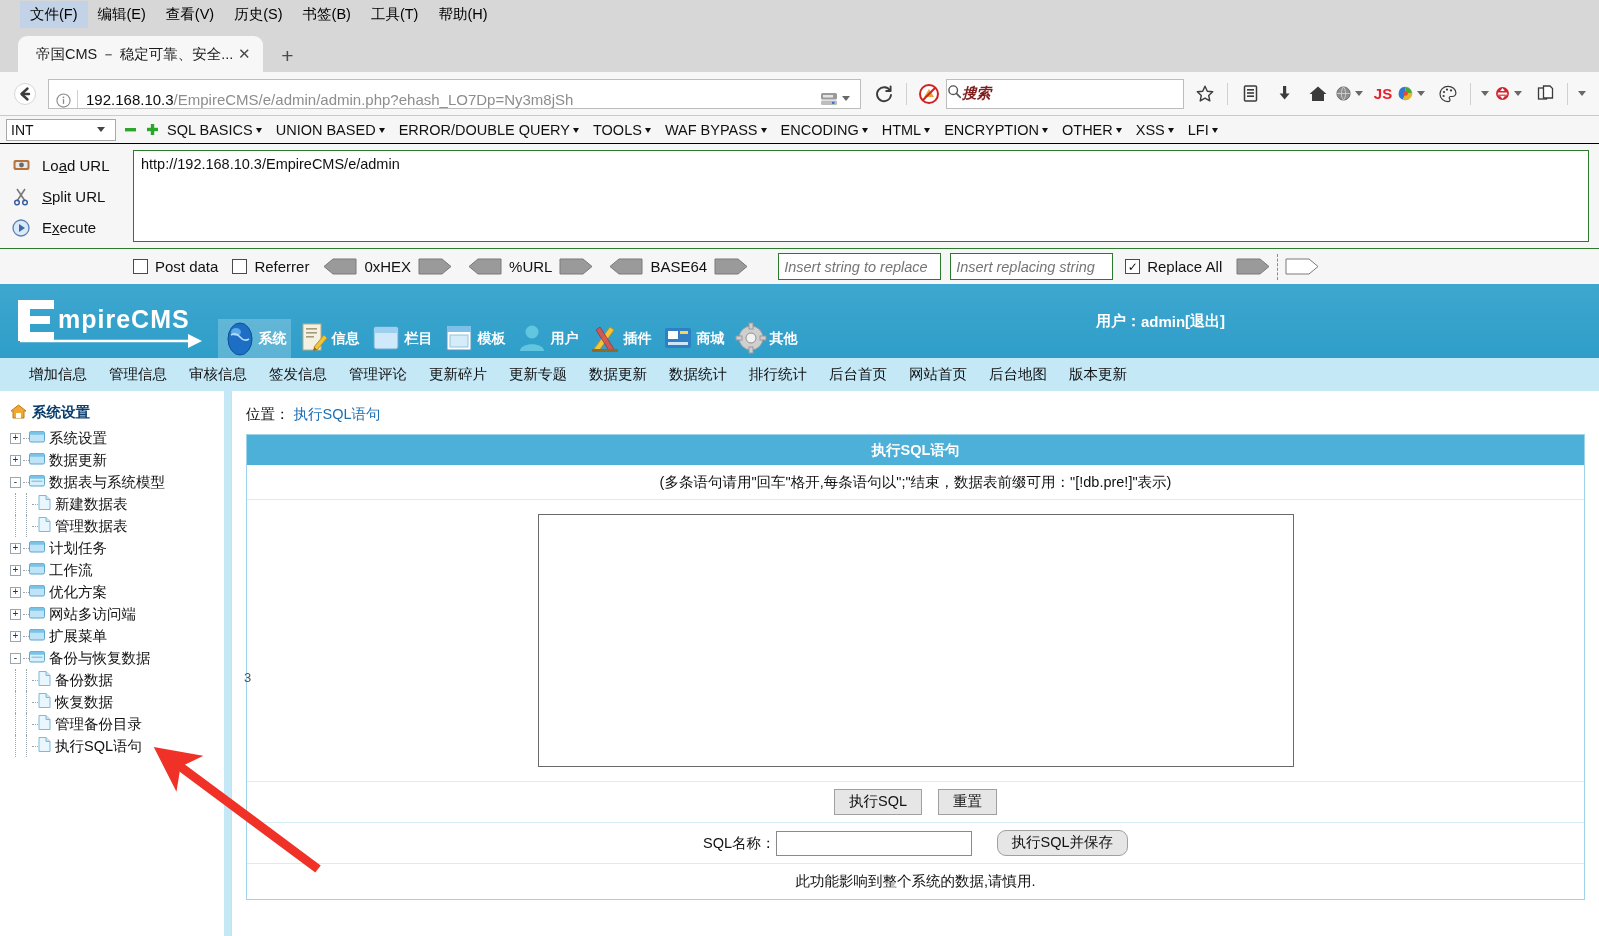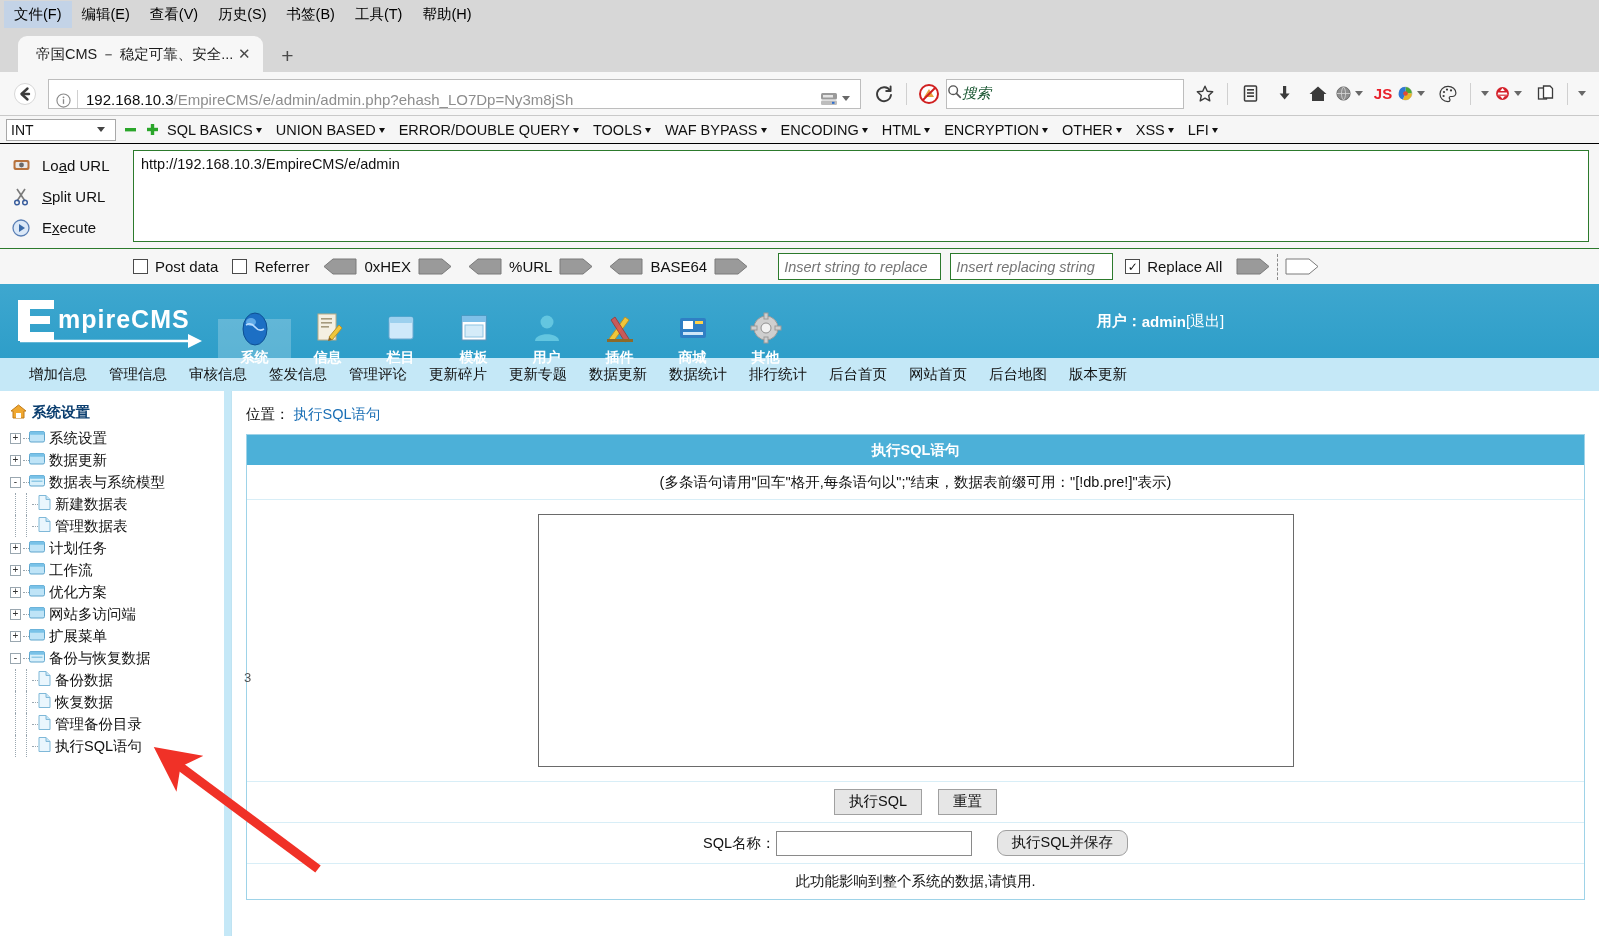--- a/index.html
+++ b/index.html
@@ -8,21 +8,21 @@
     width:1599px; height:936px;
     font-family:"Liberation Sans","DejaVu Sans",sans-serif;
     background:#ffffff;
     overflow:hidden;
     -webkit-font-smoothing:antialiased;
   }
 
   
   .menubar{
     height:28px; background:#d7d7d7; display:flex; align-items:center;
-    padding-left:4px; font-size:14.5px; color:#000;
+    padding-left:20px; font-size:14.5px; color:#000;
   }
   .menubar .mi{ padding:4px 10px; white-space:nowrap; }
   .menubar .mi.active{ background:#c3d3e7; }
 
   .tabstrip{
     height:44px; background:#d7d7d7; display:flex; align-items:flex-end;
     padding-left:18px; position:relative;
   }
   .tab{
     height:36px; background:#f7f7f7; border-radius:9px 9px 0 0;
@@ -58,21 +58,21 @@
     flex:1 1 auto; font-size:15px; color:#8d8d8d; padding-left:8px;
     white-space:nowrap; overflow:hidden; min-width:0;
   }
   .urltext b{ color:#0c0c0c; font-weight:400; }
   .url-ident{ display:flex; align-items:center; padding:0 4px; }
   .caret-sm{ width:0;height:0;border-left:4px solid transparent;border-right:4px solid transparent;border-top:5px solid #686868; margin:0 6px 0 3px;}
   .searchbox{
     width:238px; height:30px; background:#fff; border:1px solid #bdbdbd;
     display:flex; align-items:center; margin-right:4px; flex:0 0 auto;
   }
-  .searchbox .ph{ font-size:14.5px; color:#14532d; font-style:italic; }
+  .searchbox .ph{ font-size:14.5px; color:#7f1d1d; font-style:italic;font-weight:bold; }
   .toolsep{ width:1px;height:22px;background:#d0d0d0;margin:0 5px; flex:0 0 auto;}
 
   
   .hackbar{ background:#f6f6f6; font-size:14.5px; color:#111; }
   .hb-menurow{
     display:flex; align-items:center; height:28px; padding-left:6px;
     border-bottom:1px solid #000000;
   }
   .hb-select{
     width:110px; height:22px; border:1px solid #a8a8a8; background:#fff;
@@ -114,30 +114,30 @@
   
   .emp-header{
     height:74px; background:linear-gradient(#3ea7cf,#2e9ec9); display:flex; align-items:stretch;
     position:relative;
   }
   .emp-logo{
     width:218px; display:flex; align-items:center; padding-left:10px; flex:0 0 auto;
   }
   .emp-nav{ display:flex; align-items:stretch; flex:0 0 auto; }
   .emp-navitem{
-    width:73px; display:flex; flex-direction:column; align-items:center; justify-content:center;
+    width:73px; display:flex; flex-direction:row; align-items:center; justify-content:center;
     color:#fff; font-size:14px; font-weight:bold; gap:2px;margin-top:35px;
   }
   .emp-navitem.active{ background:rgba(255,255,255,0.22); }
   .emp-navitem .eico{ height:36px; display:flex; align-items:center; justify-content:center;}
   .emp-user{
     flex:1 1 auto; display:flex; align-items:center; justify-content:center;
     color:#fff; font-size:15px; font-weight:bold; padding-right:80px;
   }
-  .emp-user .lo{ font-weight:normal; }
+  .emp-user .lo{ font-weight:bold; }
 
   .emp-sub{
     height:33px; background:#c5e8f7; display:flex; align-items:center;
     font-size:14.5px; color:#111; padding-left:18px; gap:0;
   }
   .emp-sub .si{ padding:0 11px; white-space:nowrap; }
 
   
   .emp-body{ display:flex; height:552px; background:#fff; }
   .emp-side{

